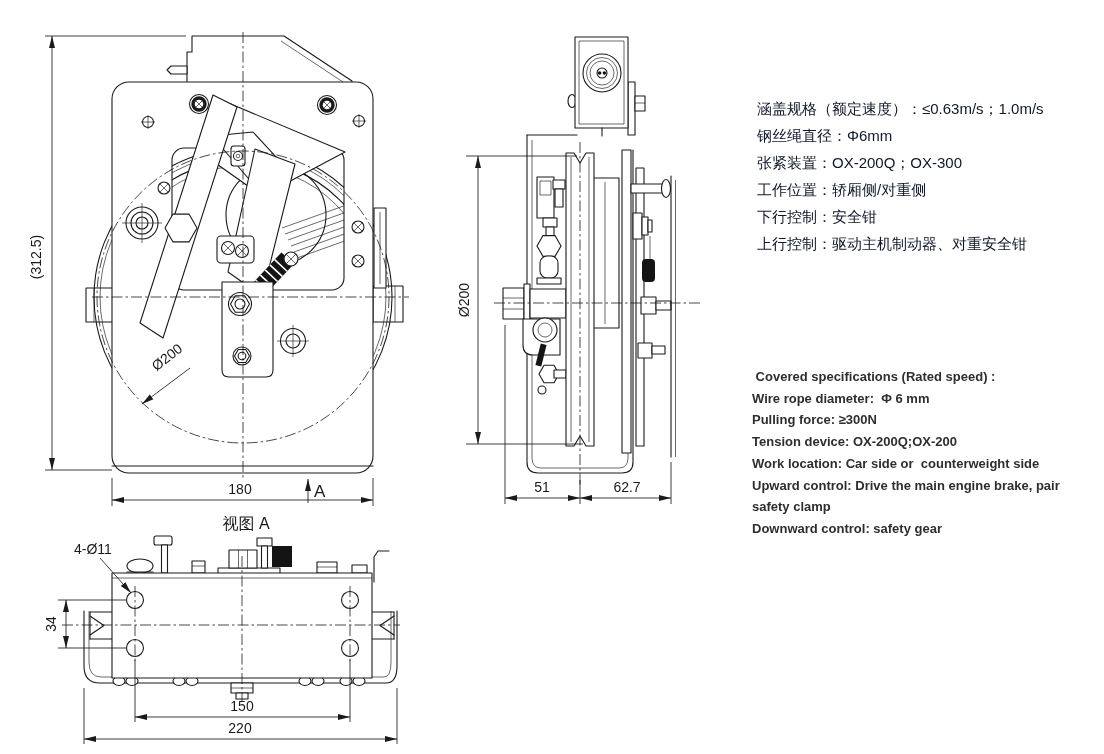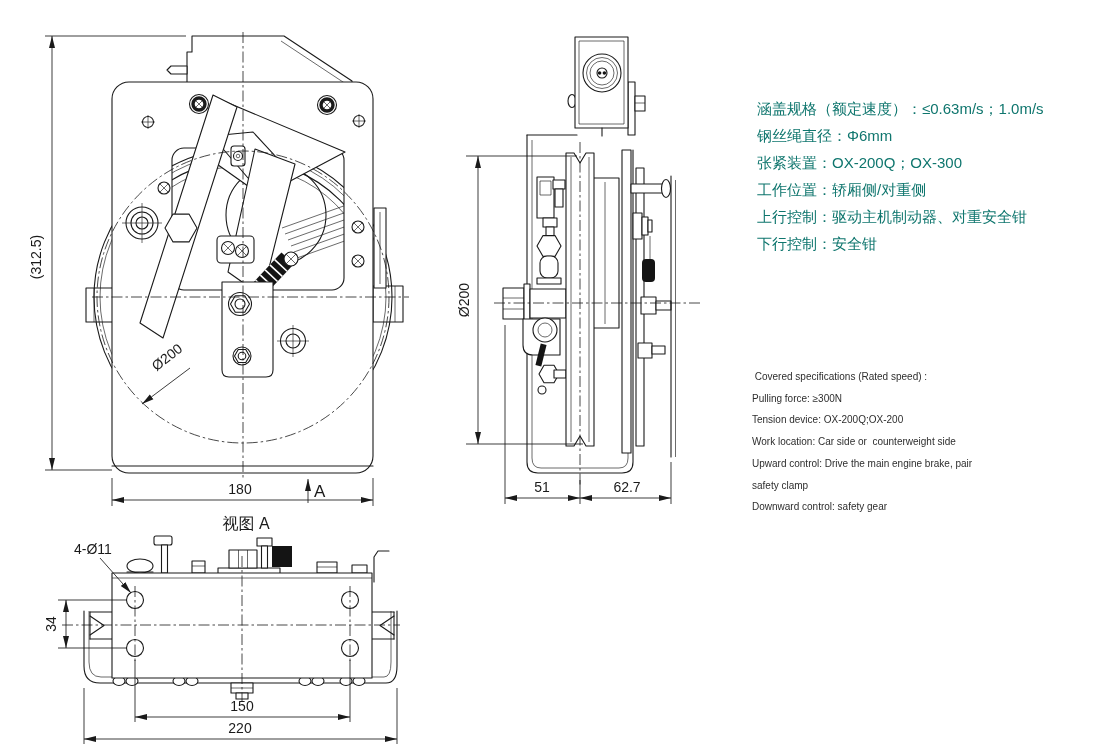--- a/index.html
+++ b/index.html
@@ -8,23 +8,23 @@
   svg{position:absolute;left:0;top:0;}
   svg text{fill:#1a1a1a;stroke:none;font-family:"Liberation Sans","DejaVu Sans",sans-serif;}
   .ln{stroke:#1a1a1a;fill:none;stroke-width:1.1;stroke-linejoin:round;stroke-linecap:round;}
   .tn{stroke:#1a1a1a;fill:none;stroke-width:0.65;stroke-linejoin:round;}
   .fw{fill:#fff;}
   .dk{fill:#141414;stroke:none;}
   .cl{stroke:#1a1a1a;fill:none;stroke-width:0.8;stroke-dasharray:11 3 2.5 3;}
   .dl{stroke:#1a1a1a;fill:none;stroke-width:0.85;}
   .dim{font-size:14px;}
   .vt{font-size:16px;}
-  .specs{position:absolute;color:#0f766e;}
+  .specs{position:absolute;color:#0f172a;}
   #specs-cn{left:757px;top:95px;width:345px;font-size:15px;line-height:27px;}
-  #specs-en{left:752px;top:366px;width:352px;font-size:10px;line-height:21.7px;color:#2e2e2e;}
+  #specs-en{left:752px;top:366px;width:352px;font-size:13px;line-height:21.7px;color:#2e2e2e;font-weight:bold;}
   .spec-line{white-space:pre;}
 </style>
 </head>
 <body>
 
 <div id="stage">
 <svg width="1104" height="754" viewBox="0 0 1104 754">
   <defs>
     <marker id="ar" markerWidth="13" markerHeight="8" refX="12" refY="4" orient="auto-start-reverse" markerUnits="userSpaceOnUse">
       <path d="M0,1 L12,4 L0,7 Z" fill="#1a1a1a"></path>
@@ -376,26 +376,27 @@
       <text class="dim" x="240" y="733" text-anchor="middle">220</text>
     </g>
   </g>
 </svg>
 
 <div id="specs-cn" class="specs">
   <div class="spec-line">涵盖规格（额定速度）：≤0.63m/s；1.0m/s</div>
   <div class="spec-line">钢丝绳直径：Φ6mm</div>
   <div class="spec-line">张紧装置：OX-200Q；OX-300</div>
   <div class="spec-line">工作位置：轿厢侧/对重侧</div>
+  <div class="spec-line">下行控制：安全钳</div>
   <div class="spec-line">上行控制：驱动主机制动器、对重安全钳</div>
-  <div class="spec-line">下行控制：安全钳</div>
 </div>
 
 <div id="specs-en" class="specs">
   <div class="spec-line"> Covered specifications (Rated speed) :</div>
+  <div class="spec-line">Wire rope diameter:  Φ 6 mm</div>
   <div class="spec-line">Pulling force: ≥300N</div>
   <div class="spec-line">Tension device: OX-200Q;OX-200</div>
   <div class="spec-line">Work location: Car side or  counterweight side</div>
   <div class="spec-line">Upward control: Drive the main engine brake, pair</div>
   <div class="spec-line">safety clamp</div>
   <div class="spec-line">Downward control: safety gear</div>
 </div>
 </div>
 
 </body></html>

